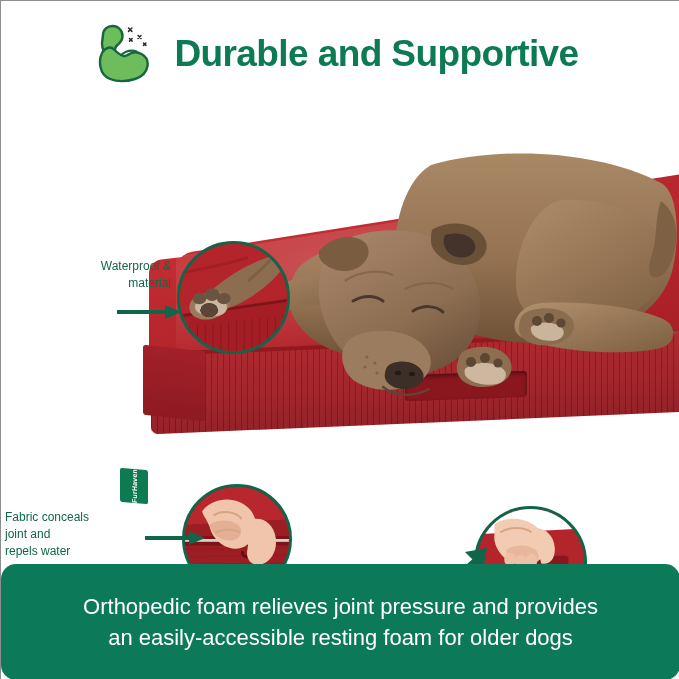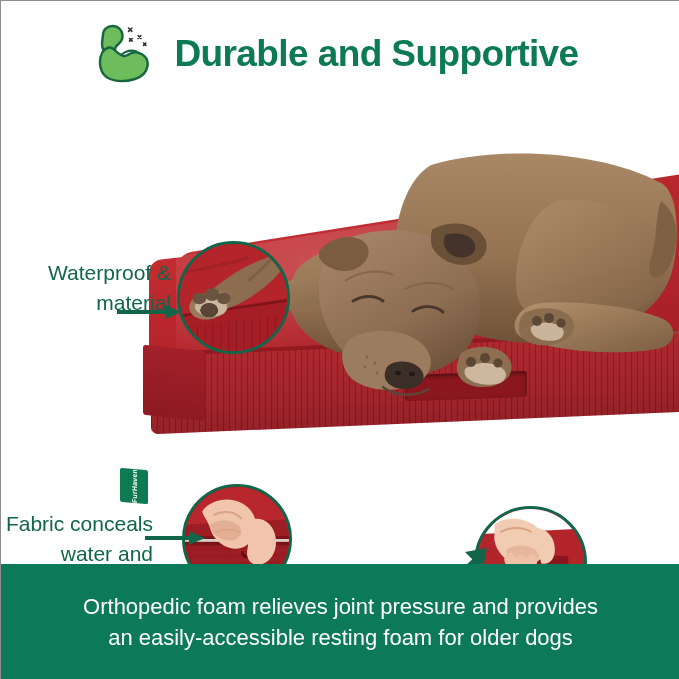--- a/index.html
+++ b/index.html
@@ -159,44 +159,45 @@
   }
   #circle-paw   { left: 176px; top: 136px;  width: 113px; height: 113px; }
   #circle-zip   { left: 181px; top: 379px;  width: 110px; height: 110px; }
   #circle-handle{ left: 473px; top: 401px;  width: 113px; height: 113px; }
   .circle svg, .circle .inner { width: 100%; height: 100%; display: block; }
 
   
   .callout-text {
     position: absolute;
     color: #11664a;
-    font-size: 21px;
+    font-size: 12px;
     line-height: 1.42;
     font-weight: 400;
   }
   #txt-waterproof { left: 10px; top: 153px; width: 160px; text-align: right; }
-  #txt-fabric     { left: 4px;  top: 404px; width: 148px; text-align: right; }
+  #txt-fabric     { left: 4px;  top: 404px; width: 148px; text-align: left; }
   #txt-handle     { left: 310px; top: 456px; width: 128px; text-align: center; }
 
   .arrow { position: absolute; }
   #arrow-waterproof { left: 116px; top: 197px; width: 66px; height: 20px; }
   #arrow-fabric     { left: 144px; top: 423px; width: 62px; height: 20px; }
   #arrow-handle     { left: 432px; top: 441px; width: 58px; height: 52px; }
 
   
   #banner {
     position: absolute;
     left: 0; top: 563px;
     width: 679px;
     height: 116px;
     background: #0c7a58;
     display: flex;
     align-items: center;
     justify-content: center;
     box-sizing: border-box;
+    border-radius: 15px;
   }
   #banner-text {
     color: #ffffff;
     font-size: 22px;
     line-height: 1.42;
     text-align: center;
     width: 640px;
     font-weight: 400;
   }
   #banner-text .l2 { display: block; }
@@ -441,21 +442,21 @@
     </div>
     <span id="arrow-waterproof" class="arrow">
       <svg viewBox="0 0 66 20" xmlns="http://www.w3.org/2000/svg">
         <path d="M0 10 L52 10" stroke="#11664a" stroke-width="4" stroke-linecap="round" fill="none"></path>
         <path d="M48 3 L64 10 L48 17 Z" fill="#11664a"></path>
       </svg>
     </span>
 
     <div id="txt-fabric" class="callout-text">
       <div>Fabric conceals</div>
-      <div>water and</div>
+      <div>joint and</div>
       <div>repels water</div>
     </div>
     <span id="arrow-fabric" class="arrow">
       <svg viewBox="0 0 62 20" xmlns="http://www.w3.org/2000/svg">
         <path d="M0 10 L48 10" stroke="#11664a" stroke-width="4" stroke-linecap="round" fill="none"></path>
         <path d="M44 3 L60 10 L44 17 Z" fill="#11664a"></path>
       </svg>
     </span>
 
     <div id="txt-handle" class="callout-text">

